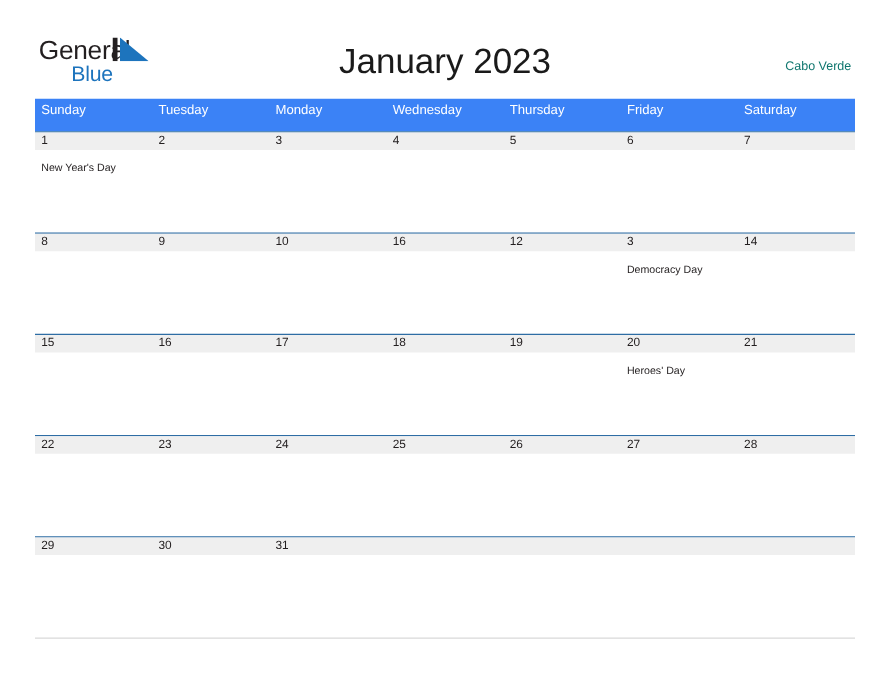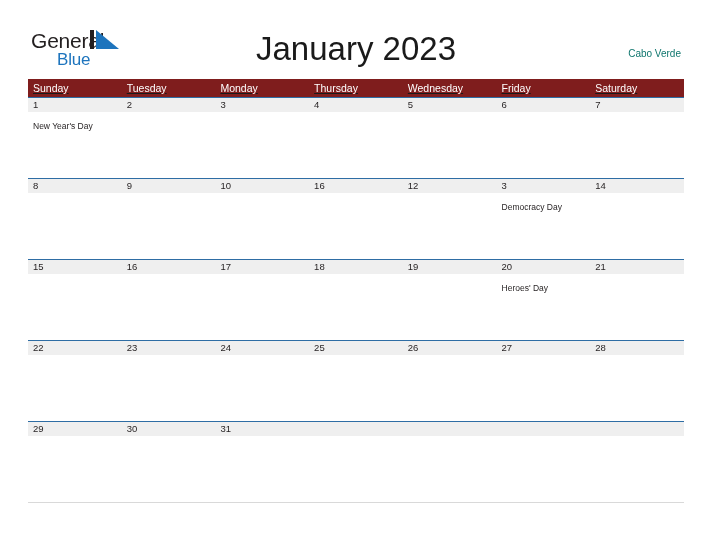--- a/index.html
+++ b/index.html
@@ -68,21 +68,21 @@
     height: 19px;
   }
   .logo-flag svg { display: block; }
 
   .cal-title {
     position: absolute;
     left: 0;
     top: 32px;
     width: 712px;
     text-align: center;
-    font-size: 33px;
+    font-size: 28px;
     line-height: 34px;
     font-weight: normal;
     color: #1a1a1a;
     font-family: "Liberation Sans", sans-serif;
   }
 
   .country {
     position: absolute;
     right: 31px;
     top: 45px;
@@ -97,23 +97,22 @@
   .calendar {
     position: absolute;
     left: 28px;
     top: 79px;
     width: 656px;
   }
 
   .weekdays {
     display: flex;
     width: 656px;
-    height: 18px;
-    background: #7f1d1d;
-    text-decoration: underline;
+    height: 26px;
+    background: #3b82f6;
   }
   .weekday {
     flex: 0 0 93.714px;
     width: 93.714px;
     box-sizing: border-box;
     padding-left: 5px;
     color: #ffffff;
     font-size: 10.5px;
     line-height: 18px;
     font-family: "Liberation Sans", sans-serif;
@@ -200,22 +199,22 @@
 
     <div class="country">Cabo Verde</div>
   </div>
 
   <div class="calendar">
 
     <div class="weekdays">
       <div class="weekday">Sunday</div>
       <div class="weekday">Tuesday</div>
       <div class="weekday">Monday</div>
+      <div class="weekday">Wednesday</div>
       <div class="weekday">Thursday</div>
-      <div class="weekday">Wednesday</div>
       <div class="weekday">Friday</div>
       <div class="weekday">Saturday</div>
     </div>
 
     <div class="week">
       <div class="week-band"></div>
       <div class="week-days">
         <div class="day">
           <span class="day-num">1</span>
           <span class="day-event">New Year's Day</span>

